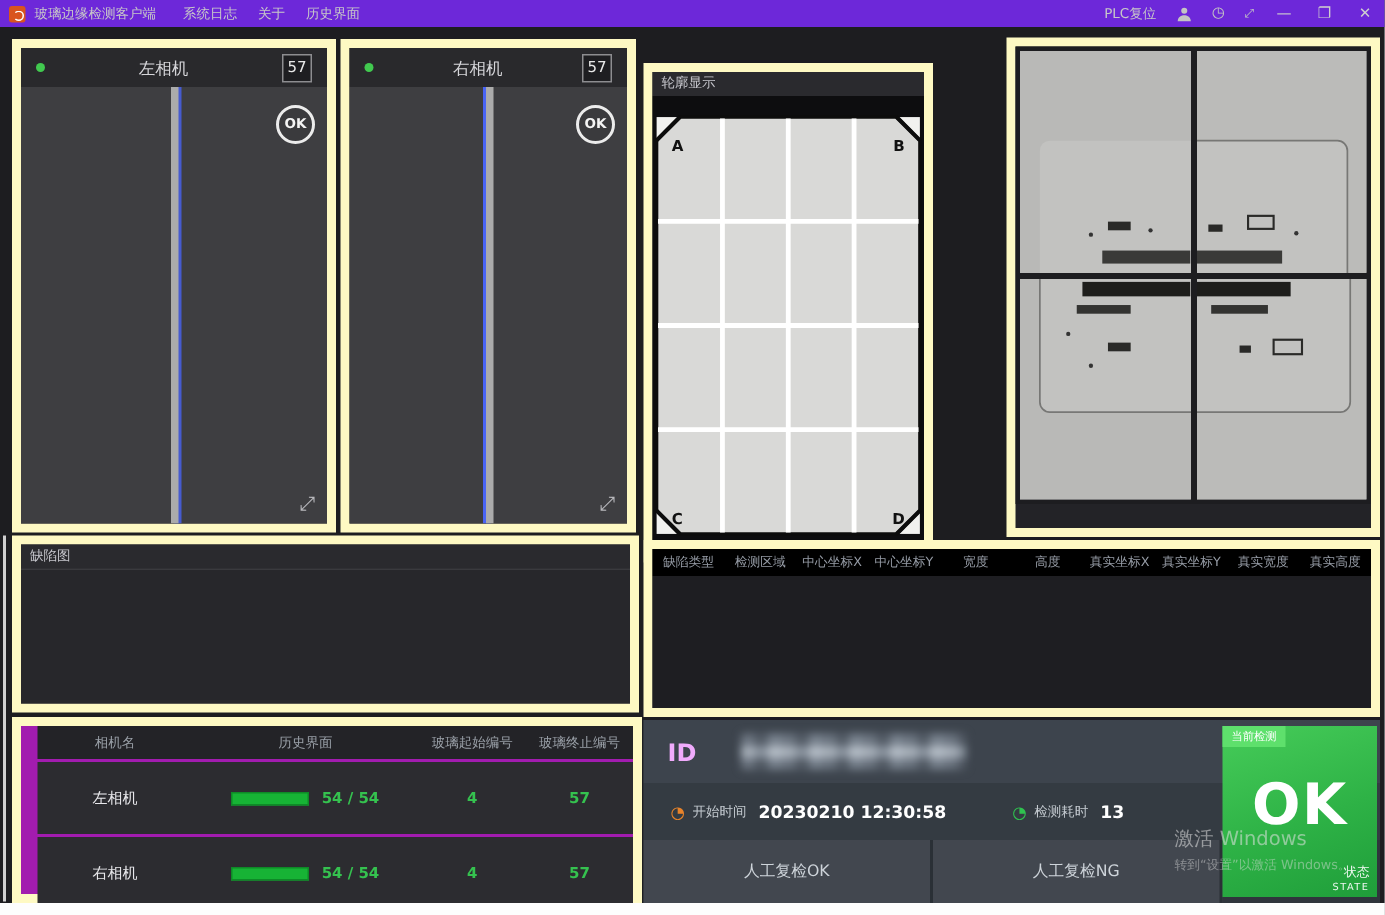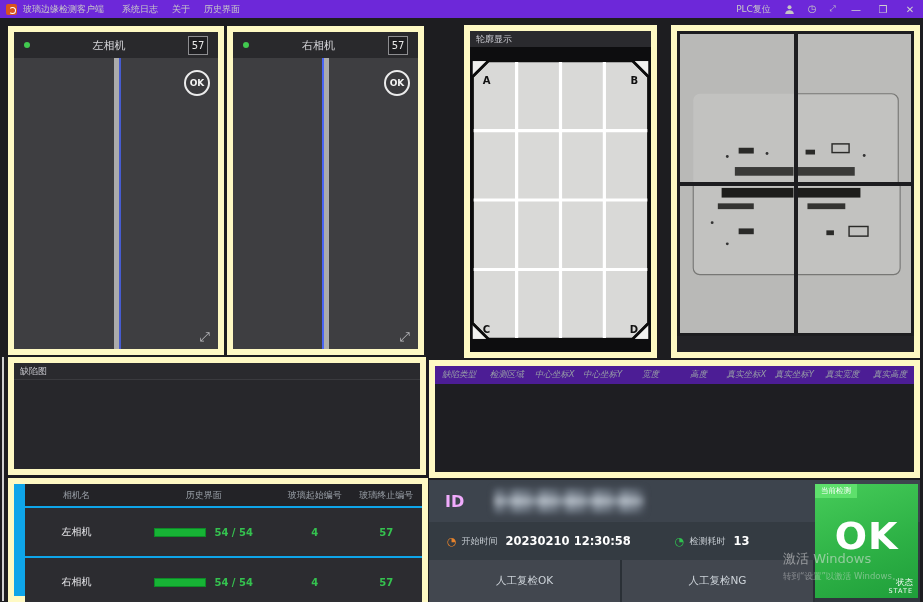--- a/index.html
+++ b/index.html
@@ -47,26 +47,26 @@
   .surface-body { background:#1d1d20; height:calc(100% - 16px); padding:3px; display:grid;
                   grid-template-columns:1fr 1fr; grid-template-rows:1fr 1fr; gap:4px; }
   .surf-cell { background:#b9b9b7; overflow:hidden; }
   .surf-cell svg { display:block; width:100%; height:100%; }
 
   
   .defectimg-body { height:calc(100% - 16px); background:#27272b; border-top:1px solid #3a3a3e; }
   .left-scroll-line { position:absolute; left:2px; top:357px; width:2px; height:244px; background:#cfcfcf; z-index:5; }
 
   
-  .dt-header { height:18px; background:#4c1d95; display:flex; align-items:center;font-style:italic; }
+  .dt-header { height:18px; background:#000000; display:flex; align-items:center; }
   .dt-header span { flex:1; text-align:center; font-size:8.5px; color:#969ca6; white-space:nowrap; }
   .dt-body { height:calc(100% - 18px); background:#1e1e22; }
 
   
-  .pt { background:#0ea5e9;padding-left:11px; }
+  .pt { background:#a21caf;padding-left:11px; }
   .pt-header { height:22px; display:flex; align-items:center; background:#232327; }
   .pt-header span { font-size:9px; color:#9aa0a8; text-align:center; }
   .pt-row { height:48px; display:flex; align-items:center; background:#2c2c30; margin-top:2px; color:#e7e7ea; font-size:10px; }
   .c1 { width:26%; text-align:center; }
   .c2 { width:38%; display:flex; align-items:center; justify-content:center; gap:8px; }
   .c3,.c4 { width:18%; text-align:center; }
   .pt-row .c3,.pt-row .c4 { color:#35c24f; font-weight:bold; }
   .bar { width:52px; height:9px; background:#17b335; border:1px solid #0e8a27; }
   .bar-label { color:#35c24f; font-weight:bold; font-size:10px; }
 
@@ -150,21 +150,21 @@
       <span class="cam-name">右相机</span>
       <span class="cam-count">57</span>
     </div>
     <div class="cam-body">
       <div class="strip blue-left"></div>
       <div class="ok-badge">OK</div>
       <div class="expand-ic">⤢</div>
     </div>
   </div>
 
-  <div class="panel" style="left:429px; top:25px; width:193px; height:333px;margin-left:35px;">
+  <div class="panel" style="left:429px; top:42px; width:193px; height:333px;">
     <div class="panel-title">轮廓显示</div>
     <div class="contour-body">
       <svg width="198" height="310" viewBox="0 0 198 310">
         <rect x="3" y="3" width="192" height="304" fill="#f1f1ef"></rect>
         <polygon points="20,3 178,3 195,20 195,290 178,307 20,307 3,290 3,20" fill="#d9d9d7" stroke="#0c0c0c" stroke-width="2.5"></polygon>
         <g stroke="#ffffff" stroke-width="3.5">
           <line x1="51" y1="4" x2="51" y2="306"></line>
           <line x1="99" y1="4" x2="99" y2="306"></line>
           <line x1="147" y1="4" x2="147" y2="306"></line>
           <line x1="4" y1="79" x2="194" y2="79"></line>

